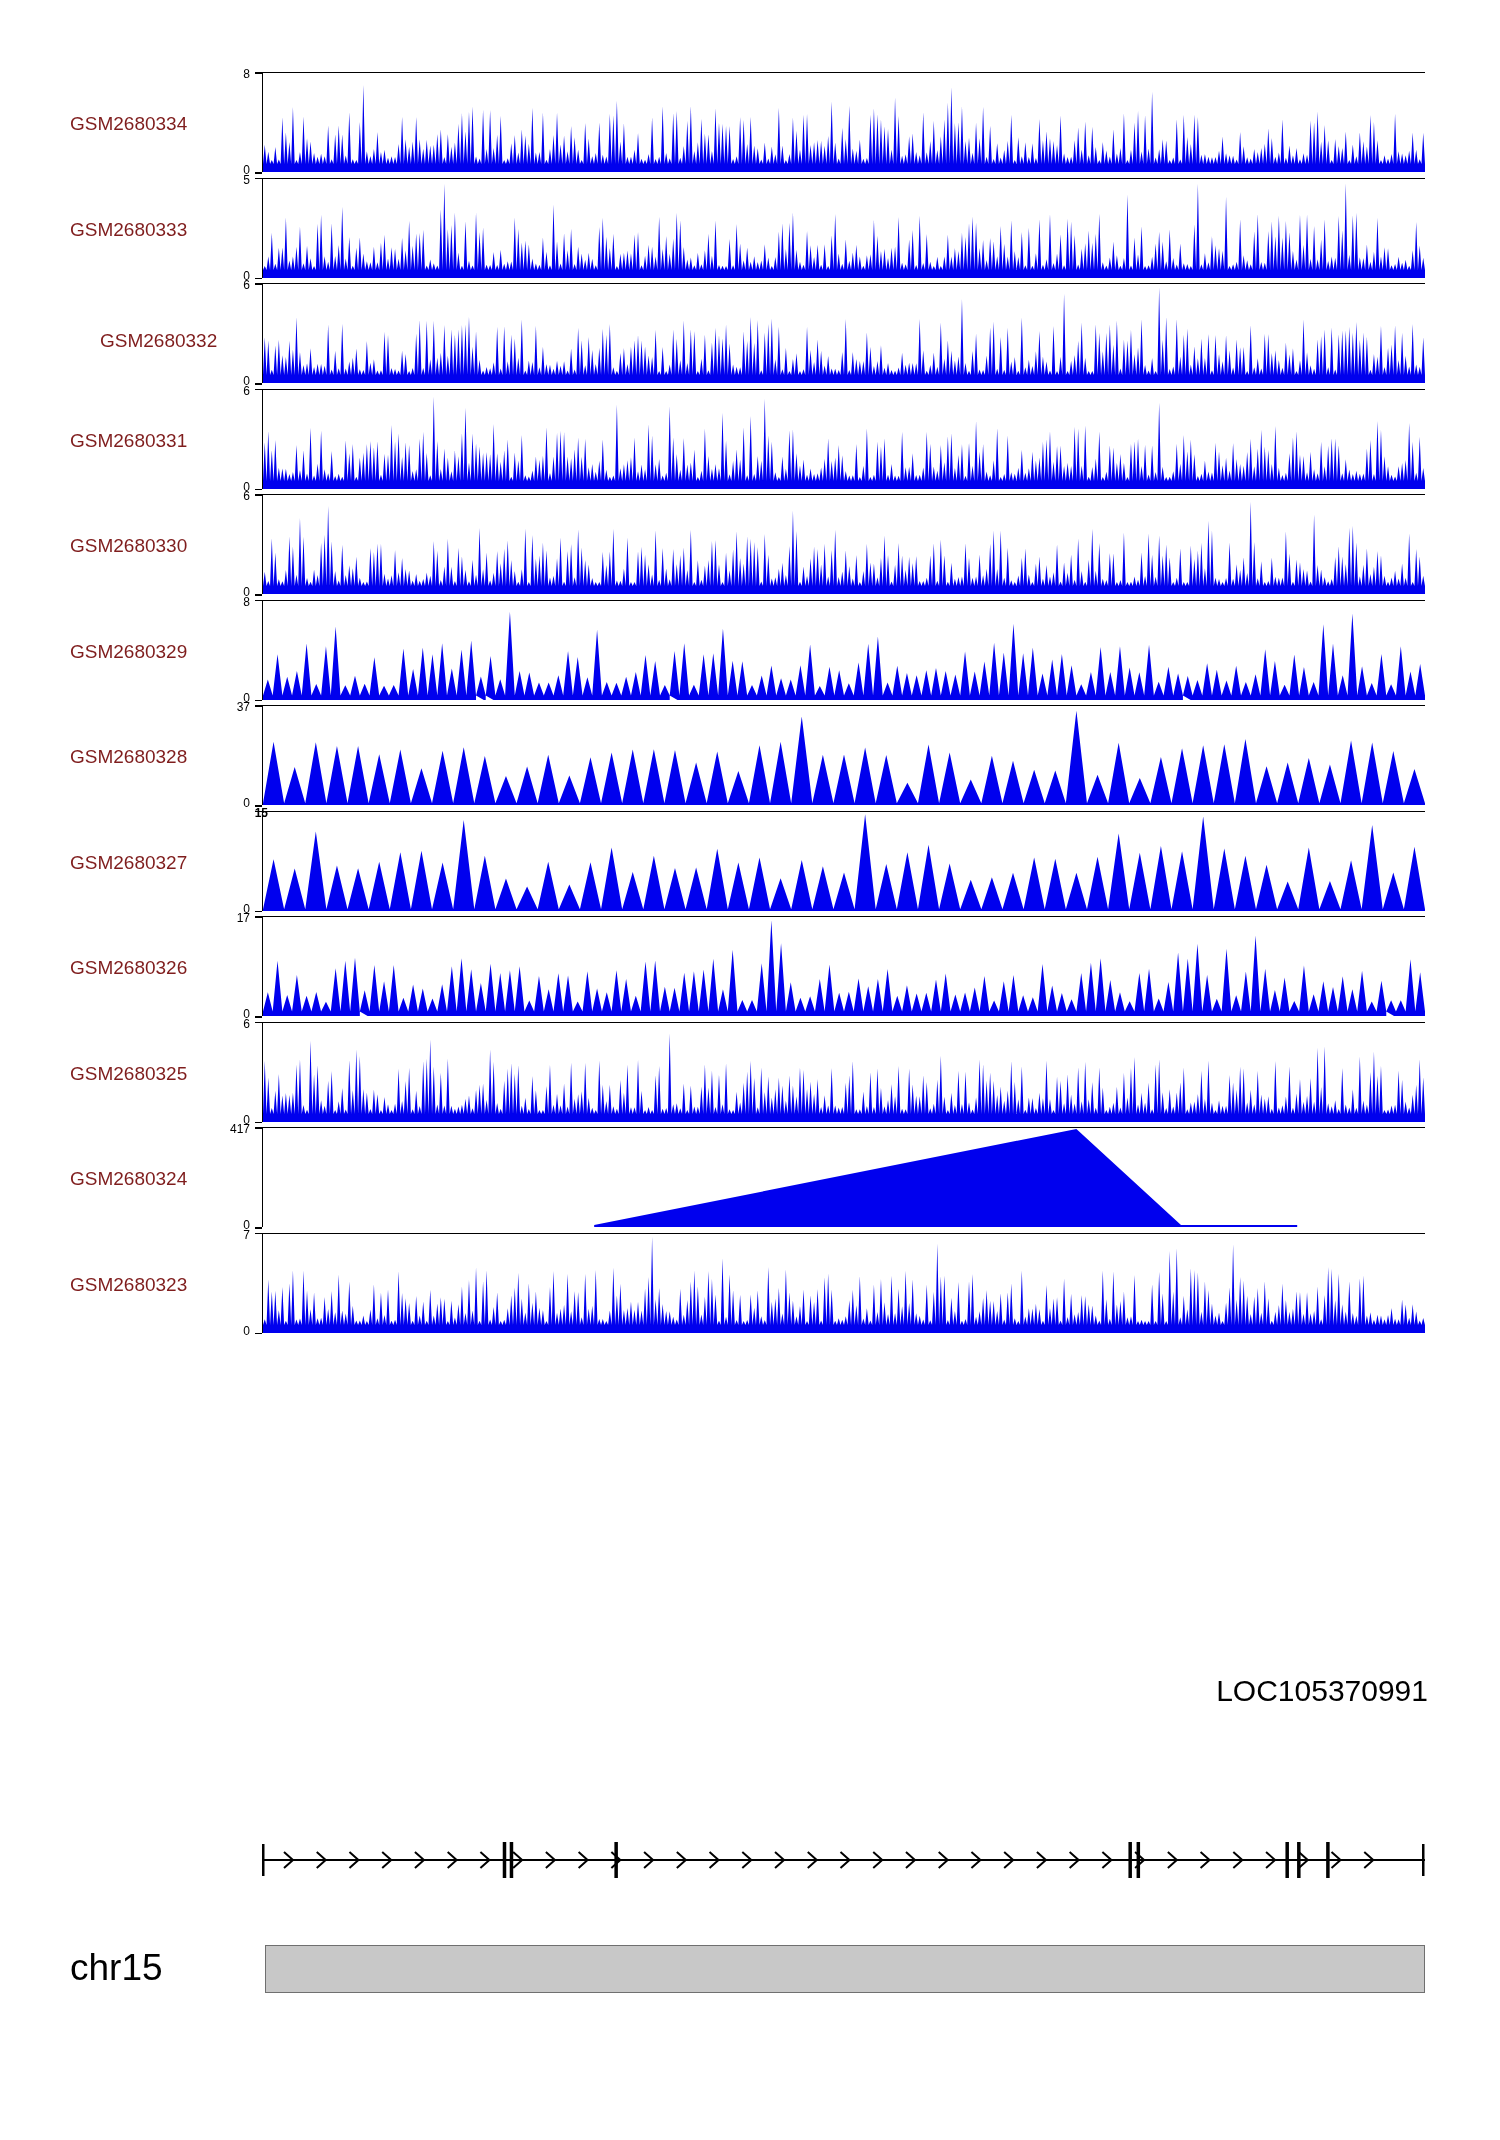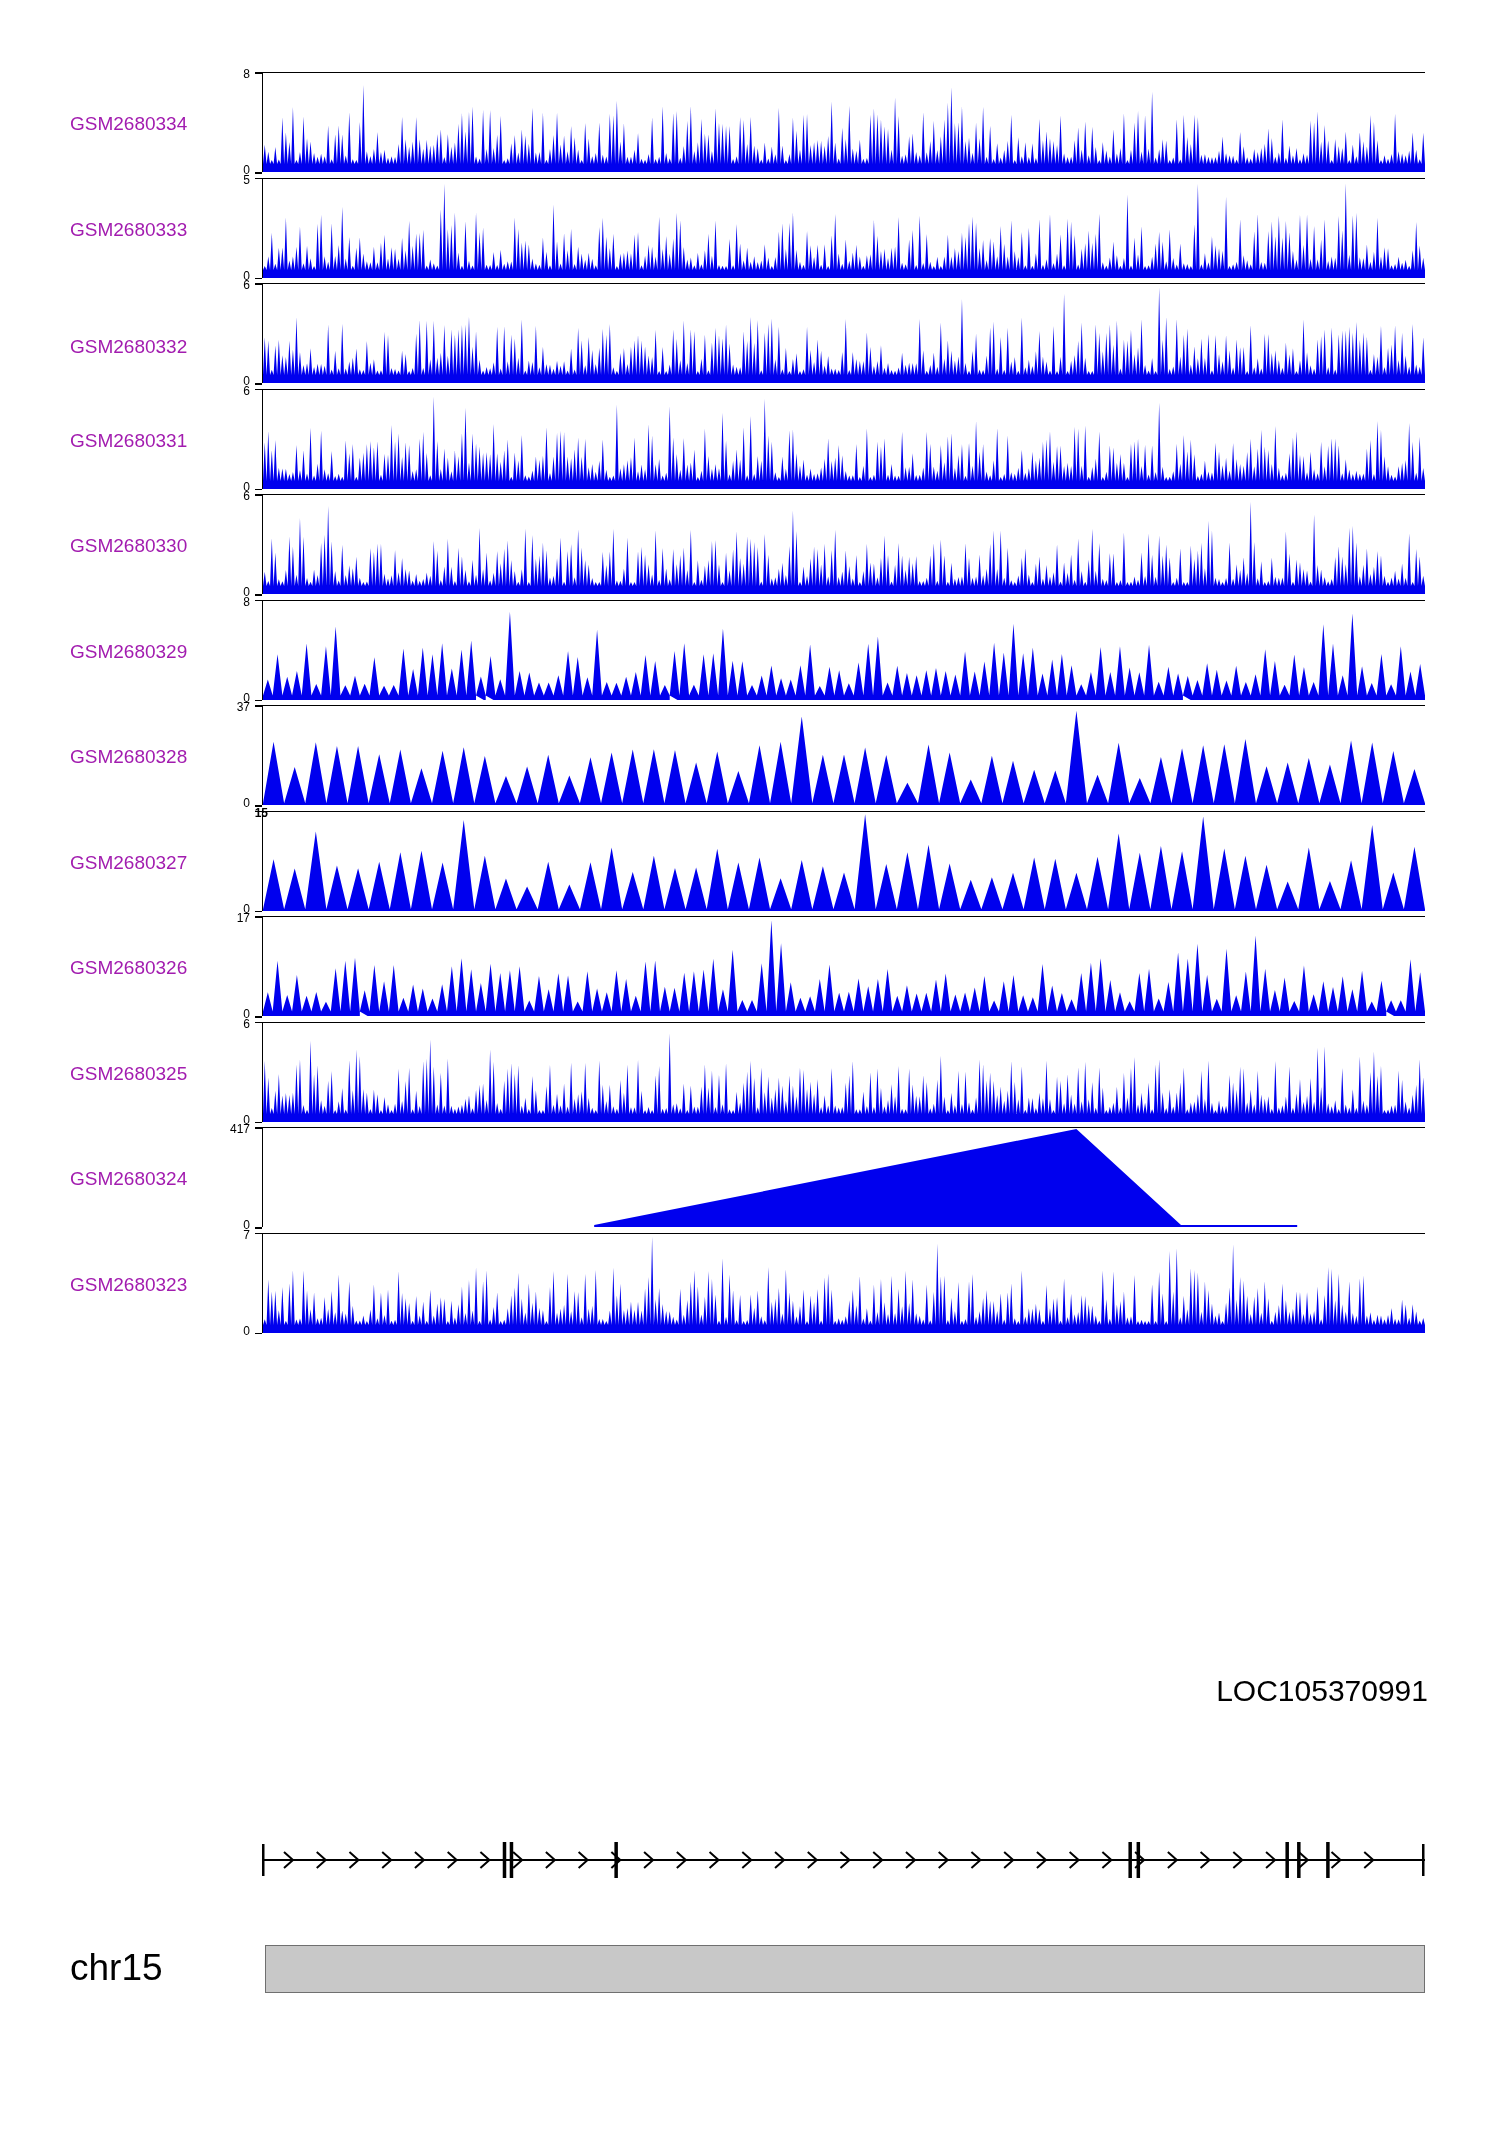--- a/index.html
+++ b/index.html
@@ -26,21 +26,21 @@
     left: 0;
     width: 1500px;
     height: 140px;
   }
   .track-label {
     position: absolute;
     left: 70px;
     width: 170px;
     text-align: left;
     font-size: 19px;
-    color: #a21caf;
+    color: #7f1d1d;
     line-height: 1;
   }
   .track-plot {
     position: absolute;
     left: 262px;
     width: 1163px;
     box-sizing: border-box;
     border-left: 1.5px solid #000;
     border-top: 1.5px solid #000;
   }
@@ -150,21 +150,21 @@
         <div class="axis-min" style="left: 190px; top: 112px;">0</div>
         <div class="tick-mark" style="top: 20px;"></div>
         <div class="tick-mark" style="top: 120px;"></div>
         <div class="track-plot" style="top: 20px; height: 100px;">
           <svg viewBox="0 0 1000 100" preserveAspectRatio="none">
             <polygon points="0.00,100.00 0.00,91.90 1.52,87.81 3.03,91.90 3.03,91.90 4.55,78.32 6.06,91.90 6.06,91.90 7.58,54.25 9.09,91.90 9.09,91.90 10.61,85.66 12.12,91.90 12.12,91.90 13.64,69.36 15.15,91.90 15.15,91.90 16.67,69.22 18.18,91.90 18.18,91.90 19.70,39.01 21.21,91.90 21.21,91.90 22.73,82.36 24.24,91.90 24.24,91.90 25.76,78.23 27.27,91.90 27.27,91.90 28.79,68.38 30.30,91.90 30.30,91.90 31.82,47.97 33.33,91.90 33.33,91.90 34.85,85.20 36.36,91.90 36.36,91.90 37.88,67.52 39.39,91.90 39.39,91.90 40.91,80.07 42.42,91.90 42.42,91.90 43.94,87.86 45.45,91.90 45.45,91.90 46.97,45.15 48.48,91.90 48.48,91.90 50.00,36.13 51.52,91.90 51.52,91.90 53.03,78.03 54.55,91.90 54.55,91.90 56.06,83.69 57.58,91.90 57.58,91.90 59.09,44.60 60.61,91.90 60.61,91.90 62.12,77.75 63.64,91.90 63.64,91.90 65.15,66.59 66.67,91.90 66.67,91.90 68.18,28.02 69.70,91.90 69.70,91.90 71.21,80.26 72.73,91.90 72.73,91.90 74.24,58.68 75.76,91.90 75.76,91.90 77.27,87.62 78.79,91.90 78.79,91.90 80.30,69.43 81.82,91.90 81.82,91.90 83.33,58.93 84.85,91.90 84.85,91.90 86.36,75.34 87.88,91.90 87.88,91.90 89.39,83.00 90.91,91.90 90.91,91.90 92.42,84.21 93.94,91.90 93.94,91.90 95.45,68.55 96.97,91.90 96.97,91.90 98.48,84.15 100.00,91.90 100.00,91.90 101.52,64.51 103.03,91.90 103.03,91.90 104.55,56.27 106.06,91.90 106.06,91.90 107.58,80.29 109.09,91.90 109.09,91.90 110.61,68.99 112.12,91.90 112.12,91.90 113.64,70.36 115.15,91.90 115.15,91.90 116.67,80.58 118.18,91.90 118.18,91.90 119.70,59.44 121.21,91.90 121.21,91.90 122.73,72.05 124.24,91.90 124.24,91.90 125.76,42.05 127.27,91.90 127.27,91.90 128.79,67.42 130.30,91.90 130.30,91.90 131.82,55.11 133.33,91.90 133.33,91.90 134.85,54.50 136.36,91.90 136.36,91.90 137.88,51.24 139.39,91.90 139.39,91.90 140.91,87.30 142.42,91.90 142.42,91.90 143.94,81.33 145.45,91.90 145.45,91.90 146.97,85.04 148.48,91.90 148.48,91.90 150.00,87.45 151.52,91.90 151.52,91.90 153.03,30.65 154.55,91.90 154.55,91.90 156.06,4.90 157.58,91.90 157.58,91.90 159.09,50.55 160.61,91.90 160.61,91.90 162.12,46.49 163.64,91.90 163.64,91.90 165.15,33.83 166.67,91.90 166.67,91.90 168.18,74.34 169.70,91.90 169.70,91.90 171.21,87.61 172.73,91.90 172.73,91.90 174.24,42.56 175.76,91.90 175.76,91.90 177.27,82.70 178.79,91.90 178.79,91.90 180.30,87.45 181.82,91.90 181.82,91.90 183.33,34.15 184.85,91.90 184.85,91.90 186.36,53.62 187.88,91.90 187.88,91.90 189.39,48.93 190.91,91.90 190.91,91.90 192.42,86.66 193.94,91.90 193.94,91.90 195.45,86.92 196.97,91.90 196.97,91.90 198.48,73.83 200.00,91.90 200.00,91.90 201.52,86.80 203.03,91.90 203.03,91.90 204.55,71.48 206.06,91.90 206.06,91.90 207.58,85.52 209.09,91.90 209.09,91.90 210.61,83.12 212.12,91.90 212.12,91.90 213.64,83.42 215.15,91.90 215.15,91.90 216.67,38.91 218.18,91.90 218.18,91.90 219.70,50.58 221.21,91.90 221.21,91.90 222.73,64.23 224.24,91.90 224.24,91.90 225.76,62.09 227.27,91.90 227.27,91.90 228.79,66.18 230.30,91.90 230.30,91.90 231.82,80.35 233.33,91.90 233.33,91.90 234.85,85.46 236.36,91.90 236.36,91.90 237.88,86.58 239.39,91.90 239.39,91.90 240.91,59.20 242.42,91.90 242.42,91.90 243.94,73.48 245.45,91.90 245.45,91.90 246.97,87.16 248.48,91.90 248.48,91.90 250.00,25.69 251.52,91.90 251.52,91.90 253.03,62.83 254.55,91.90 254.55,91.90 256.06,85.42 257.58,91.90 257.58,91.90 259.09,54.76 260.61,91.90 260.61,91.90 262.12,71.92 263.64,91.90 263.64,91.90 265.15,50.14 266.67,91.90 266.67,91.90 268.18,85.80 269.70,91.90 269.70,91.90 271.21,68.50 272.73,91.90 272.73,91.90 274.24,75.22 275.76,91.90 275.76,91.90 277.27,81.57 278.79,91.90 278.79,91.90 280.30,74.60 281.82,91.90 281.82,91.90 283.33,80.59 284.85,91.90 284.85,91.90 286.36,87.20 287.88,91.90 287.88,91.90 289.39,48.61 290.91,91.90 290.91,91.90 292.42,39.07 293.94,91.90 293.94,91.90 295.45,58.32 296.97,91.90 296.97,91.90 298.48,69.76 300.00,91.90 300.00,91.90 301.52,55.20 303.03,91.90 303.03,91.90 304.55,87.82 306.06,91.90 306.06,91.90 307.58,75.51 309.09,91.90 309.09,91.90 310.61,74.48 312.12,91.90 312.12,91.90 313.64,72.31 315.15,91.90 315.15,91.90 316.67,75.09 318.18,91.90 318.18,91.90 319.70,56.09 321.21,91.90 321.21,91.90 322.73,53.48 324.24,91.90 324.24,91.90 325.76,87.08 327.27,91.90 327.27,91.90 328.79,77.60 330.30,91.90 330.30,91.90 331.82,66.50 333.33,91.90 333.33,91.90 334.85,68.33 336.36,91.90 336.36,91.90 337.88,78.28 339.39,91.90 339.39,91.90 340.91,38.08 342.42,91.90 342.42,91.90 343.94,70.77 345.45,91.90 345.45,91.90 346.97,57.45 348.48,91.90 348.48,91.90 350.00,75.57 351.52,91.90 351.52,91.90 353.03,60.34 354.55,91.90 354.55,91.90 356.06,34.05 357.58,91.90 357.58,91.90 359.09,41.69 360.61,91.90 360.61,91.90 362.12,68.57 363.64,91.90 363.64,91.90 365.15,81.26 366.67,91.90 366.67,91.90 368.18,79.38 369.70,91.90 369.70,91.90 371.21,87.05 372.73,91.90 372.73,91.90 374.24,74.49 375.76,91.90 375.76,91.90 377.27,86.07 378.79,91.90 378.79,91.90 380.30,71.99 381.82,91.90 381.82,91.90 383.33,55.22 384.85,91.90 384.85,91.90 386.36,77.44 387.88,91.90 387.88,91.90 389.39,41.84 390.91,91.90 390.91,91.90 392.42,86.94 393.94,91.90 393.94,91.90 395.45,87.59 396.97,91.90 396.97,91.90 398.48,87.90 400.00,91.90 400.00,91.90 401.52,60.56 403.03,91.90 403.03,91.90 404.55,87.22 406.06,91.90 406.06,91.90 407.58,45.57 409.09,91.90 409.09,91.90 410.61,65.11 412.12,91.90 412.12,91.90 413.64,81.96 415.15,91.90 415.15,91.90 416.67,69.20 418.18,91.90 418.18,91.90 419.70,83.52 421.21,91.90 421.21,91.90 422.73,77.91 424.24,91.90 424.24,91.90 425.76,83.90 427.27,91.90 427.27,91.90 428.79,82.33 430.30,91.90 430.30,91.90 431.82,65.94 433.33,91.90 433.33,91.90 434.85,79.30 436.36,91.90 436.36,91.90 437.88,87.91 439.39,91.90 439.39,91.90 440.91,78.89 442.42,91.90 442.42,91.90 443.94,53.08 445.45,91.90 445.45,91.90 446.97,44.74 448.48,91.90 448.48,91.90 450.00,70.69 451.52,91.90 451.52,91.90 453.03,44.31 454.55,91.90 454.55,91.90 456.06,33.79 457.58,91.90 457.58,91.90 459.09,71.36 460.61,91.90 460.61,91.90 462.12,83.66 463.64,91.90 463.64,91.90 465.15,86.72 466.67,91.90 466.67,91.90 468.18,52.56 469.70,91.90 469.70,91.90 471.21,66.91 472.73,91.90 472.73,91.90 474.24,78.68 475.76,91.90 475.76,91.90 477.27,66.29 478.79,91.90 478.79,91.90 480.30,86.68 481.82,91.90 481.82,91.90 483.33,66.01 484.85,91.90 484.85,91.90 486.36,87.88 487.88,91.90 487.88,91.90 489.39,56.81 490.91,91.90 490.91,91.90 492.42,35.26 493.94,91.90 493.94,91.90 495.45,75.20 496.97,91.90 496.97,91.90 498.48,85.61 500.00,91.90 500.00,91.90 501.52,60.82 503.03,91.90 503.03,91.90 504.55,82.62 506.06,91.90 506.06,91.90 507.58,74.27 509.09,91.90 509.09,91.90 510.61,66.47 512.12,91.90 512.12,91.90 513.64,78.19 515.15,91.90 515.15,91.90 516.67,87.70 518.18,91.90 518.18,91.90 519.70,77.01 521.21,91.90 521.21,91.90 522.73,75.93 524.24,91.90 524.24,91.90 525.76,41.05 527.27,91.90 527.27,91.90 528.79,57.27 530.30,91.90 530.30,91.90 531.82,72.69 533.33,91.90 533.33,91.90 534.85,70.55 536.36,91.90 536.36,91.90 537.88,79.68 539.39,91.90 539.39,91.90 540.91,69.34 542.42,91.90 542.42,91.90 543.94,68.29 545.45,91.90 545.45,91.90 546.97,38.37 548.48,91.90 548.48,91.90 550.00,84.57 551.52,91.90 551.52,91.90 553.03,86.01 554.55,91.90 554.55,91.90 556.06,61.21 557.58,91.90 557.58,91.90 559.09,51.48 560.61,91.90 560.61,91.90 562.12,86.98 563.64,91.90 563.64,91.90 565.15,37.05 566.67,91.90 566.67,91.90 568.18,84.91 569.70,91.90 569.70,91.90 571.21,55.55 572.73,91.90 572.73,91.90 574.24,83.70 575.76,91.90 575.76,91.90 577.27,87.76 578.79,91.90 578.79,91.90 580.30,78.54 581.82,91.90 581.82,91.90 583.33,87.99 584.85,91.90 584.85,91.90 586.36,78.20 587.88,91.90 587.88,91.90 589.39,55.99 590.91,91.90 590.91,91.90 592.42,78.26 593.94,91.90 593.94,91.90 595.45,69.76 596.97,91.90 596.97,91.90 598.48,72.69 600.00,91.90 600.00,91.90 601.52,54.26 603.03,91.90 603.03,91.90 604.55,58.54 606.06,91.90 606.06,91.90 607.58,44.63 609.09,91.90 609.09,91.90 610.61,37.90 612.12,91.90 612.12,91.90 613.64,44.11 615.15,91.90 615.15,91.90 616.67,69.70 618.18,91.90 618.18,91.90 619.70,61.71 621.21,91.90 621.21,91.90 622.73,81.84 624.24,91.90 624.24,91.90 625.76,59.68 627.27,91.90 627.27,91.90 628.79,62.77 630.30,91.90 630.30,91.90 631.82,78.02 633.33,91.90 633.33,91.90 634.85,47.38 636.36,91.90 636.36,91.90 637.88,65.43 639.39,91.90 639.39,91.90 640.91,78.22 642.42,91.90 642.42,91.90 643.94,41.68 645.45,91.90 645.45,91.90 646.97,72.80 648.48,91.90 648.48,91.90 650.00,78.88 651.52,91.90 651.52,91.90 653.03,53.64 654.55,91.90 654.55,91.90 656.06,87.08 657.58,91.90 657.58,91.90 659.09,49.32 660.61,91.90 660.61,91.90 662.12,87.56 663.64,91.90 663.64,91.90 665.15,74.88 666.67,91.90 666.67,91.90 668.18,40.59 669.70,91.90 669.70,91.90 671.21,86.62 672.73,91.90 672.73,91.90 674.24,80.96 675.76,91.90 675.76,91.90 677.27,35.58 678.79,91.90 678.79,91.90 680.30,84.96 681.82,91.90 681.82,91.90 683.33,75.27 684.85,91.90 684.85,91.90 686.36,55.89 687.88,91.90 687.88,91.90 689.39,87.07 690.91,91.90 690.91,91.90 692.42,39.85 693.94,91.90 693.94,91.90 695.45,42.97 696.97,91.90 696.97,91.90 698.48,56.64 700.00,91.90 700.00,91.90 701.52,86.43 703.03,91.90 703.03,91.90 704.55,70.57 706.06,91.90 706.06,91.90 707.58,64.94 709.09,91.90 709.09,91.90 710.61,52.07 712.12,91.90 712.12,91.90 713.64,64.52 715.15,91.90 715.15,91.90 716.67,55.23 718.18,91.90 718.18,91.90 719.70,35.20 721.21,91.90 721.21,91.90 722.73,83.97 724.24,91.90 724.24,91.90 725.76,87.32 727.27,91.90 727.27,91.90 728.79,79.34 730.30,91.90 730.30,91.90 731.82,63.17 733.33,91.90 733.33,91.90 734.85,76.97 736.36,91.90 736.36,91.90 737.88,87.56 739.39,91.90 739.39,91.90 740.91,79.73 742.42,91.90 742.42,91.90 743.94,15.77 745.45,91.90 745.45,91.90 746.97,87.32 748.48,91.90 748.48,91.90 750.00,59.05 751.52,91.90 751.52,91.90 753.03,76.22 754.55,91.90 754.55,91.90 756.06,47.62 757.58,91.90 757.58,91.90 759.09,87.81 760.61,91.90 760.61,91.90 762.12,87.24 763.64,91.90 763.64,91.90 765.15,78.65 766.67,91.90 766.67,91.90 768.18,65.23 769.70,91.90 769.70,91.90 771.21,53.39 772.73,91.90 772.73,91.90 774.24,63.01 775.76,91.90 775.76,91.90 777.27,83.04 778.79,91.90 778.79,91.90 780.30,50.73 781.82,91.90 781.82,91.90 783.33,79.75 784.85,91.90 784.85,91.90 786.36,86.31 787.88,91.90 787.88,91.90 789.39,65.08 790.91,91.90 790.91,91.90 792.42,85.12 793.94,91.90 793.94,91.90 795.45,85.92 796.97,91.90 796.97,91.90 798.48,87.96 800.00,91.90 800.00,91.90 801.52,45.61 803.03,91.90 803.03,91.90 804.55,4.87 806.06,91.90 806.06,91.90 807.58,86.23 809.09,91.90 809.09,91.90 810.61,75.03 812.12,91.90 812.12,91.90 813.64,84.01 815.15,91.90 815.15,91.90 816.67,57.78 818.18,91.90 818.18,91.90 819.70,66.97 821.21,91.90 821.21,91.90 822.73,70.02 824.24,91.90 824.24,91.90 825.76,72.56 827.27,91.90 827.27,91.90 828.79,17.96 830.30,91.90 830.30,91.90 831.82,87.98 833.33,91.90 833.33,91.90 834.85,86.21 836.36,91.90 836.36,91.90 837.88,83.53 839.39,91.90 839.39,91.90 840.91,40.74 842.42,91.90 842.42,91.90 843.94,76.96 845.45,91.90 845.45,91.90 846.97,82.08 848.48,91.90 848.48,91.90 850.00,86.00 851.52,91.90 851.52,91.90 853.03,52.80 854.55,91.90 854.55,91.90 856.06,35.45 857.58,91.90 857.58,91.90 859.09,83.77 860.61,91.90 860.61,91.90 862.12,84.52 863.64,91.90 863.64,91.90 865.15,52.43 866.67,91.90 866.67,91.90 868.18,42.61 869.70,91.90 869.70,91.90 871.21,57.89 872.73,91.90 872.73,91.90 874.24,37.03 875.76,91.90 875.76,91.90 877.27,59.34 878.79,91.90 878.79,91.90 880.30,42.17 881.82,91.90 881.82,91.90 883.33,53.76 884.85,91.90 884.85,91.90 886.36,72.56 887.88,91.90 887.88,91.90 889.39,81.30 890.91,91.90 890.91,91.90 892.42,36.07 893.94,91.90 893.94,91.90 895.45,66.36 896.97,91.90 896.97,91.90 898.48,35.86 900.00,91.90 900.00,91.90 901.52,80.49 903.03,91.90 903.03,91.90 904.55,47.35 906.06,91.90 906.06,91.90 907.58,81.18 909.09,91.90 909.09,91.90 910.61,61.17 912.12,91.90 912.12,91.90 913.64,40.78 915.15,91.90 915.15,91.90 916.67,82.71 918.18,91.90 918.18,91.90 919.70,78.17 921.21,91.90 921.21,91.90 922.73,79.65 924.24,91.90 924.24,91.90 925.76,37.33 927.27,91.90 927.27,91.90 928.79,51.75 930.30,91.90 930.30,91.90 931.82,4.20 933.33,91.90 933.33,91.90 934.85,76.61 936.36,91.90 936.36,91.90 937.88,36.62 939.39,91.90 939.39,91.90 940.91,34.00 942.42,91.90 942.42,91.90 943.94,79.07 945.45,91.90 945.45,91.90 946.97,79.91 948.48,91.90 948.48,91.90 950.00,66.10 951.52,91.90 951.52,91.90 953.03,83.63 954.55,91.90 954.55,91.90 956.06,73.56 957.58,91.90 957.58,91.90 959.09,39.18 960.61,91.90 960.61,91.90 962.12,78.40 963.64,91.90 963.64,91.90 965.15,69.00 966.67,91.90 966.67,91.90 968.18,69.92 969.70,91.90 969.70,91.90 971.21,87.24 972.73,91.90 972.73,91.90 974.24,85.87 975.76,91.90 975.76,91.90 977.27,78.62 978.79,91.90 978.79,91.90 980.30,84.51 981.82,91.90 981.82,91.90 983.33,81.48 984.85,91.90 984.85,91.90 986.36,87.72 987.88,91.90 987.88,91.90 989.39,72.03 990.91,91.90 990.91,91.90 992.42,43.43 993.94,91.90 993.94,91.90 995.45,67.15 996.97,91.90 996.97,91.90 998.48,79.54 1000.00,91.90 1000.00,100.00" fill="#0000ee"></polygon>
           </svg>
         </div>
       </div>
       <div class="track-row" style="top: 263px;">
-        <div class="track-label" style="top: 74px;">GSM2680332</div>
+        <div class="track-label" style="top: 68px; margin-left: 30px;">GSM2680332</div>
         <div class="axis-max" style="left: 190px; top: 16px;">6</div>
         <div class="axis-min" style="left: 190px; top: 112px;">0</div>
         <div class="tick-mark" style="top: 20px;"></div>
         <div class="tick-mark" style="top: 120px;"></div>
         <div class="track-plot" style="top: 20px; height: 100px;">
           <svg viewBox="0 0 1000 100" preserveAspectRatio="none">
             <polygon points="0.00,100.00 0.00,91.90 1.52,53.72 3.03,91.90 3.03,91.90 4.55,56.96 6.06,91.90 6.06,91.90 7.58,86.63 9.09,91.90 9.09,91.90 10.61,62.09 12.12,91.90 12.12,91.90 13.64,56.28 15.15,91.90 15.15,91.90 16.67,71.98 18.18,91.90 18.18,91.90 19.70,73.85 21.21,91.90 21.21,91.90 22.73,57.27 24.24,91.90 24.24,91.90 25.76,66.20 27.27,91.90 27.27,91.90 28.79,33.48 30.30,91.90 30.30,91.90 31.82,68.77 33.33,91.90 33.33,91.90 34.85,81.94 36.36,91.90 36.36,91.90 37.88,80.11 39.39,91.90 39.39,91.90 40.91,64.79 42.42,91.90 42.42,91.90 43.94,83.79 45.45,91.90 45.45,91.90 46.97,80.56 48.48,91.90 48.48,91.90 50.00,80.87 51.52,91.90 51.52,91.90 53.03,82.51 54.55,91.90 54.55,91.90 56.06,41.00 57.58,91.90 57.58,91.90 59.09,86.39 60.61,91.90 60.61,91.90 62.12,67.38 63.64,91.90 63.64,91.90 65.15,85.17 66.67,91.90 66.67,91.90 68.18,40.09 69.70,91.90 69.70,91.90 71.21,85.27 72.73,91.90 72.73,91.90 74.24,78.28 75.76,91.90 75.76,91.90 77.27,74.62 78.79,91.90 78.79,91.90 80.30,65.25 81.82,91.90 81.82,91.90 83.33,86.23 84.85,91.90 84.85,91.90 86.36,86.97 87.88,91.90 87.88,91.90 89.39,57.66 90.91,91.90 90.91,91.90 92.42,79.60 93.94,91.90 93.94,91.90 95.45,76.11 96.97,91.90 96.97,91.90 98.48,87.31 100.00,91.90 100.00,91.90 101.52,87.05 103.03,91.90 103.03,91.90 104.55,48.24 106.06,91.90 106.06,91.90 107.58,51.57 109.09,91.90 109.09,91.90 110.61,84.77 112.12,91.90 112.12,91.90 113.64,85.89 115.15,91.90 115.15,91.90 116.67,87.31 118.18,91.90 118.18,91.90 119.70,67.32 121.21,91.90 121.21,91.90 122.73,70.70 124.24,91.90 124.24,91.90 125.76,87.89 127.27,91.90 127.27,91.90 128.79,84.75 130.30,91.90 130.30,91.90 131.82,49.88 133.33,91.90 133.33,91.90 134.85,36.25 136.36,91.90 136.36,91.90 137.88,84.89 139.39,91.90 139.39,91.90 140.91,37.24 142.42,91.90 142.42,91.90 143.94,76.03 145.45,91.90 145.45,91.90 146.97,37.10 148.48,91.90 148.48,91.90 150.00,74.60 151.52,91.90 151.52,91.90 153.03,69.32 154.55,91.90 154.55,91.90 156.06,41.37 157.58,91.90 157.58,91.90 159.09,72.42 160.61,91.90 160.61,91.90 162.12,45.69 163.64,91.90 163.64,91.90 165.15,51.38 166.67,91.90 166.67,91.90 168.18,45.61 169.70,91.90 169.70,91.90 171.21,41.45 172.73,91.90 172.73,91.90 174.24,40.97 175.76,91.90 175.76,91.90 177.27,33.18 178.79,91.90 178.79,91.90 180.30,63.33 181.82,91.90 181.82,91.90 183.33,47.79 184.85,91.90 184.85,91.90 186.36,76.39 187.88,91.90 187.88,91.90 189.39,87.33 190.91,91.90 190.91,91.90 192.42,83.73 193.94,91.90 193.94,91.90 195.45,85.07 196.97,91.90 196.97,91.90 198.48,79.15 200.00,91.90 200.00,91.90 201.52,43.09 203.03,91.90 203.03,91.90 204.55,85.43 206.06,91.90 206.06,91.90 207.58,42.66 209.09,91.90 209.09,91.90 210.61,78.13 212.12,91.90 212.12,91.90 213.64,50.92 215.15,91.90 215.15,91.90 216.67,55.05 218.18,91.90 218.18,91.90 219.70,74.38 221.21,91.90 221.21,91.90 222.73,35.94 224.24,91.90 224.24,91.90 225.76,87.27 227.27,91.90 227.27,91.90 228.79,77.32 230.30,91.90 230.30,91.90 231.82,78.71 233.33,91.90 233.33,91.90 234.85,42.18 236.36,91.90 236.36,91.90 237.88,84.08 239.39,91.90 239.39,91.90 240.91,63.44 242.42,91.90 242.42,91.90 243.94,80.90 245.45,91.90 245.45,91.90 246.97,81.54 248.48,91.90 248.48,91.90 250.00,85.63 251.52,91.90 251.52,91.90 253.03,77.65 254.55,91.90 254.55,91.90 256.06,82.67 257.58,91.90 257.58,91.90 259.09,78.06 260.61,91.90 260.61,91.90 262.12,87.33 263.64,91.90 263.64,91.90 265.15,65.24 266.67,91.90 266.67,91.90 268.18,86.48 269.70,91.90 269.70,91.90 271.21,44.14 272.73,91.90 272.73,91.90 274.24,56.77 275.76,91.90 275.76,91.90 277.27,82.18 278.79,91.90 278.79,91.90 280.30,53.45 281.82,91.90 281.82,91.90 283.33,66.56 284.85,91.90 284.85,91.90 286.36,80.79 287.88,91.90 287.88,91.90 289.39,64.43 290.91,91.90 290.91,91.90 292.42,45.08 293.94,91.90 293.94,91.90 295.45,51.30 296.97,91.90 296.97,91.90 298.48,40.50 300.00,91.90 300.00,91.90 301.52,83.97 303.03,91.90 303.03,91.90 304.55,87.71 306.06,91.90 306.06,91.90 307.58,69.61 309.09,91.90 309.09,91.90 310.61,64.53 312.12,91.90 312.12,91.90 313.64,80.81 315.15,91.90 315.15,91.90 316.67,63.10 318.18,91.90 318.18,91.90 319.70,56.70 321.21,91.90 321.21,91.90 322.73,51.52 324.24,91.90 324.24,91.90 325.76,57.07 327.27,91.90 327.27,91.90 328.79,63.16 330.30,91.90 330.30,91.90 331.82,72.19 333.33,91.90 333.33,91.90 334.85,73.73 336.36,91.90 336.36,91.90 337.88,46.17 339.39,91.90 339.39,91.90 340.91,87.90 342.42,91.90 342.42,91.90 343.94,63.53 345.45,91.90 345.45,91.90 346.97,87.85 348.48,91.90 348.48,91.90 350.00,81.27 351.52,91.90 351.52,91.90 353.03,45.87 354.55,91.90 354.55,91.90 356.06,55.18 357.58,91.90 357.58,91.90 359.09,76.80 360.61,91.90 360.61,91.90 362.12,36.80 363.64,91.90 363.64,91.90 365.15,79.77 366.67,91.90 366.67,91.90 368.18,45.66 369.70,91.90 369.70,91.90 371.21,47.35 372.73,91.90 372.73,91.90 374.24,87.93 375.76,91.90 375.76,91.90 377.27,75.42 378.79,91.90 378.79,91.90 380.30,51.10 381.82,91.90 381.82,91.90 383.33,87.14 384.85,91.90 384.85,91.90 386.36,59.10 387.88,91.90 387.88,91.90 389.39,44.22 390.91,91.90 390.91,91.90 392.42,51.89 393.94,91.90 393.94,91.90 395.45,54.76 396.97,91.90 396.97,91.90 398.48,40.91 400.00,91.90 400.00,91.90 401.52,60.04 403.03,91.90 403.03,91.90 404.55,81.40 406.06,91.90 406.06,91.90 407.58,83.51 409.09,91.90 409.09,91.90 410.61,84.21 412.12,91.90 412.12,91.90 413.64,47.70 415.15,91.90 415.15,91.90 416.67,57.56 418.18,91.90 418.18,91.90 419.70,33.25 421.21,91.90 421.21,91.90 422.73,59.27 424.24,91.90 424.24,91.90 425.76,36.48 427.27,91.90 427.27,91.90 428.79,87.11 430.30,91.90 430.30,91.90 431.82,49.06 433.33,91.90 433.33,91.90 434.85,40.35 436.36,91.90 436.36,91.90 437.88,34.73 439.39,91.90 439.39,91.90 440.91,75.90 442.42,91.90 442.42,91.90 443.94,43.10 445.45,91.90 445.45,91.90 446.97,86.07 448.48,91.90 448.48,91.90 450.00,64.39 451.52,91.90 451.52,91.90 453.03,87.89 454.55,91.90 454.55,91.90 456.06,75.69 457.58,91.90 457.58,91.90 459.09,69.94 460.61,91.90 460.61,91.90 462.12,87.89 463.64,91.90 463.64,91.90 465.15,86.08 466.67,91.90 466.67,91.90 468.18,43.27 469.70,91.90 469.70,91.90 471.21,66.57 472.73,91.90 472.73,91.90 474.24,78.69 475.76,91.90 475.76,91.90 477.27,55.71 478.79,91.90 478.79,91.90 480.30,67.37 481.82,91.90 481.82,91.90 483.33,82.43 484.85,91.90 484.85,91.90 486.36,72.83 487.88,91.90 487.88,91.90 489.39,85.30 490.91,91.90 490.91,91.90 492.42,85.53 493.94,91.90 493.94,91.90 495.45,86.95 496.97,91.90 496.97,91.90 498.48,68.80 500.00,91.90 500.00,91.90 501.52,35.25 503.03,91.90 503.03,91.90 504.55,86.93 506.06,91.90 506.06,91.90 507.58,68.58 509.09,91.90 509.09,91.90 510.61,75.71 512.12,91.90 512.12,91.90 513.64,77.75 515.15,91.90 515.15,91.90 516.67,77.70 518.18,91.90 518.18,91.90 519.70,48.81 521.21,91.90 521.21,91.90 522.73,63.33 524.24,91.90 524.24,91.90 525.76,82.80 527.27,91.90 527.27,91.90 528.79,77.82 530.30,91.90 530.30,91.90 531.82,61.84 533.33,91.90 533.33,91.90 534.85,84.49 536.36,91.90 536.36,91.90 537.88,79.76 539.39,91.90 539.39,91.90 540.91,86.97 542.42,91.90 542.42,91.90 543.94,87.68 545.45,91.90 545.45,91.90 546.97,84.32 548.48,91.90 548.48,91.90 550.00,69.57 551.52,91.90 551.52,91.90 553.03,81.66 554.55,91.90 554.55,91.90 556.06,79.44 557.58,91.90 557.58,91.90 559.09,79.91 560.61,91.90 560.61,91.90 562.12,79.98 563.64,91.90 563.64,91.90 565.15,35.23 566.67,91.90 566.67,91.90 568.18,66.85 569.70,91.90 569.70,91.90 571.21,87.58 572.73,91.90 572.73,91.90 574.24,81.84 575.76,91.90 575.76,91.90 577.27,69.16 578.79,91.90 578.79,91.90 580.30,83.57 581.82,91.90 581.82,91.90 583.33,38.88 584.85,91.90 584.85,91.90 586.36,75.46 587.88,91.90 587.88,91.90 589.39,56.88 590.91,91.90 590.91,91.90 592.42,67.55 593.94,91.90 593.94,91.90 595.45,77.21 596.97,91.90 596.97,91.90 598.48,73.22 600.00,91.90 600.00,91.90 601.52,15.22 603.03,91.90 603.03,91.90 604.55,79.90 606.06,91.90 606.06,91.90 607.58,87.59 609.09,91.90 609.09,91.90 610.61,67.63 612.12,91.90 612.12,91.90 613.64,50.27 615.15,91.90 615.15,91.90 616.67,86.43 618.18,91.90 618.18,91.90 619.70,86.88 621.21,91.90 621.21,91.90 622.73,72.11 624.24,91.90 624.24,91.90 625.76,44.05 627.27,91.90 627.27,91.90 628.79,37.79 630.30,91.90 630.30,91.90 631.82,85.71 633.33,91.90 633.33,91.90 634.85,53.59 636.36,91.90 636.36,91.90 637.88,86.55 639.39,91.90 639.39,91.90 640.91,44.17 642.42,91.90 642.42,91.90 643.94,78.25 645.45,91.90 645.45,91.90 646.97,73.65 648.48,91.90 648.48,91.90 650.00,87.55 651.52,91.90 651.52,91.90 653.03,33.80 654.55,91.90 654.55,91.90 656.06,84.06 657.58,91.90 657.58,91.90 659.09,76.51 660.61,91.90 660.61,91.90 662.12,82.88 663.64,91.90 663.64,91.90 665.15,67.96 666.67,91.90 666.67,91.90 668.18,47.36 669.70,91.90 669.70,91.90 671.21,73.21 672.73,91.90 672.73,91.90 674.24,78.27 675.76,91.90 675.76,91.90 677.27,87.30 678.79,91.90 678.79,91.90 680.30,42.44 681.82,91.90 681.82,91.90 683.33,87.97 684.85,91.90 684.85,91.90 686.36,73.45 687.88,91.90 687.88,91.90 689.39,9.96 690.91,91.90 690.91,91.90 692.42,87.98 693.94,91.90 693.94,91.90 695.45,77.59 696.97,91.90 696.97,91.90 698.48,71.69 700.00,91.90 700.00,91.90 701.52,57.37 703.03,91.90 703.03,91.90 704.55,38.97 706.06,91.90 706.06,91.90 707.58,74.37 709.09,91.90 709.09,91.90 710.61,87.77 712.12,91.90 712.12,91.90 713.64,87.95 715.15,91.90 715.15,91.90 716.67,40.77 718.18,91.90 718.18,91.90 719.70,49.19 721.21,91.90 721.21,91.90 722.73,67.88 724.24,91.90 724.24,91.90 725.76,49.18 727.27,91.90 727.27,91.90 728.79,40.70 730.30,91.90 730.30,91.90 731.82,61.42 733.33,91.90 733.33,91.90 734.85,36.92 736.36,91.90 736.36,91.90 737.88,85.29 739.39,91.90 739.39,91.90 740.91,56.03 742.42,91.90 742.42,91.90 743.94,57.09 745.45,91.90 745.45,91.90 746.97,46.27 748.48,91.90 748.48,91.90 750.00,71.05 751.52,91.90 751.52,91.90 753.03,64.06 754.55,91.90 754.55,91.90 756.06,35.57 757.58,91.90 757.58,91.90 759.09,81.85 760.61,91.90 760.61,91.90 762.12,87.33 763.64,91.90 763.64,91.90 765.15,74.78 766.67,91.90 766.67,91.90 768.18,87.93 769.70,91.90 769.70,91.90 771.21,3.56 772.73,91.90 772.73,91.90 774.24,56.25 775.76,91.90 775.76,91.90 777.27,33.21 778.79,91.90 778.79,91.90 780.30,85.88 781.82,91.90 781.82,91.90 783.33,83.33 784.85,91.90 784.85,91.90 786.36,35.38 787.88,91.90 787.88,91.90 789.39,73.18 790.91,91.90 790.91,91.90 792.42,51.15 793.94,91.90 793.94,91.90 795.45,44.84 796.97,91.90 796.97,91.90 798.48,81.62 800.00,91.90 800.00,91.90 801.52,62.97 803.03,91.90 803.03,91.90 804.55,74.96 806.06,91.90 806.06,91.90 807.58,54.99 809.09,91.90 809.09,91.90 810.61,74.64 812.12,91.90 812.12,91.90 813.64,50.48 815.15,91.90 815.15,91.90 816.67,87.24 818.18,91.90 818.18,91.90 819.70,51.64 821.21,91.90 821.21,91.90 822.73,70.65 824.24,91.90 824.24,91.90 825.76,78.15 827.27,91.90 827.27,91.90 828.79,51.85 830.30,91.90 830.30,91.90 831.82,66.94 833.33,91.90 833.33,91.90 834.85,84.31 836.36,91.90 836.36,91.90 837.88,55.83 839.39,91.90 839.39,91.90 840.91,63.78 842.42,91.90 842.42,91.90 843.94,63.44 845.45,91.90 845.45,91.90 846.97,87.97 848.48,91.90 848.48,91.90 850.00,41.75 851.52,91.90 851.52,91.90 853.03,84.13 854.55,91.90 854.55,91.90 856.06,74.92 857.58,91.90 857.58,91.90 859.09,85.38 860.61,91.90 860.61,91.90 862.12,50.21 863.64,91.90 863.64,91.90 865.15,50.61 866.67,91.90 866.67,91.90 868.18,69.58 869.70,91.90 869.70,91.90 871.21,66.88 872.73,91.90 872.73,91.90 874.24,76.77 875.76,91.90 875.76,91.90 877.27,84.70 878.79,91.90 878.79,91.90 880.30,59.07 881.82,91.90 881.82,91.90 883.33,70.89 884.85,91.90 884.85,91.90 886.36,64.92 887.88,91.90 887.88,91.90 889.39,87.92 890.91,91.90 890.91,91.90 892.42,77.12 893.94,91.90 893.94,91.90 895.45,35.81 896.97,91.90 896.97,91.90 898.48,68.83 900.00,91.90 900.00,91.90 901.52,82.17 903.03,91.90 903.03,91.90 904.55,85.51 906.06,91.90 906.06,91.90 907.58,55.85 909.09,91.90 909.09,91.90 910.61,52.62 912.12,91.90 912.12,91.90 913.64,45.69 915.15,91.90 915.15,91.90 916.67,84.16 918.18,91.90 918.18,91.90 919.70,43.87 921.21,91.90 921.21,91.90 922.73,86.43 924.24,91.90 924.24,91.90 925.76,50.72 927.27,91.90 927.27,91.90 928.79,46.99 930.30,91.90 930.30,91.90 931.82,46.89 933.33,91.90 933.33,91.90 934.85,43.08 936.36,91.90 936.36,91.90 937.88,49.27 939.39,91.90 939.39,91.90 940.91,38.37 942.42,91.90 942.42,91.90 943.94,56.41 945.45,91.90 945.45,91.90 946.97,49.00 948.48,91.90 948.48,91.90 950.00,53.40 951.52,91.90 951.52,91.90 953.03,86.66 954.55,91.90 954.55,91.90 956.06,70.65 957.58,91.90 957.58,91.90 959.09,73.41 960.61,91.90 960.61,91.90 962.12,42.11 963.64,91.90 963.64,91.90 965.15,83.89 966.67,91.90 966.67,91.90 968.18,64.27 969.70,91.90 969.70,91.90 971.21,61.19 972.73,91.90 972.73,91.90 974.24,41.68 975.76,91.90 975.76,91.90 977.27,76.83 978.79,91.90 978.79,91.90 980.30,49.14 981.82,91.90 981.82,91.90 983.33,72.52 984.85,91.90 984.85,91.90 986.36,83.24 987.88,91.90 987.88,91.90 989.39,40.32 990.91,91.90 990.91,91.90 992.42,81.40 993.94,91.90 993.94,91.90 995.45,83.61 996.97,91.90 996.97,91.90 998.48,53.74 1000.00,91.90 1000.00,100.00" fill="#0000ee"></polygon>
           </svg>
         </div>
       </div>

